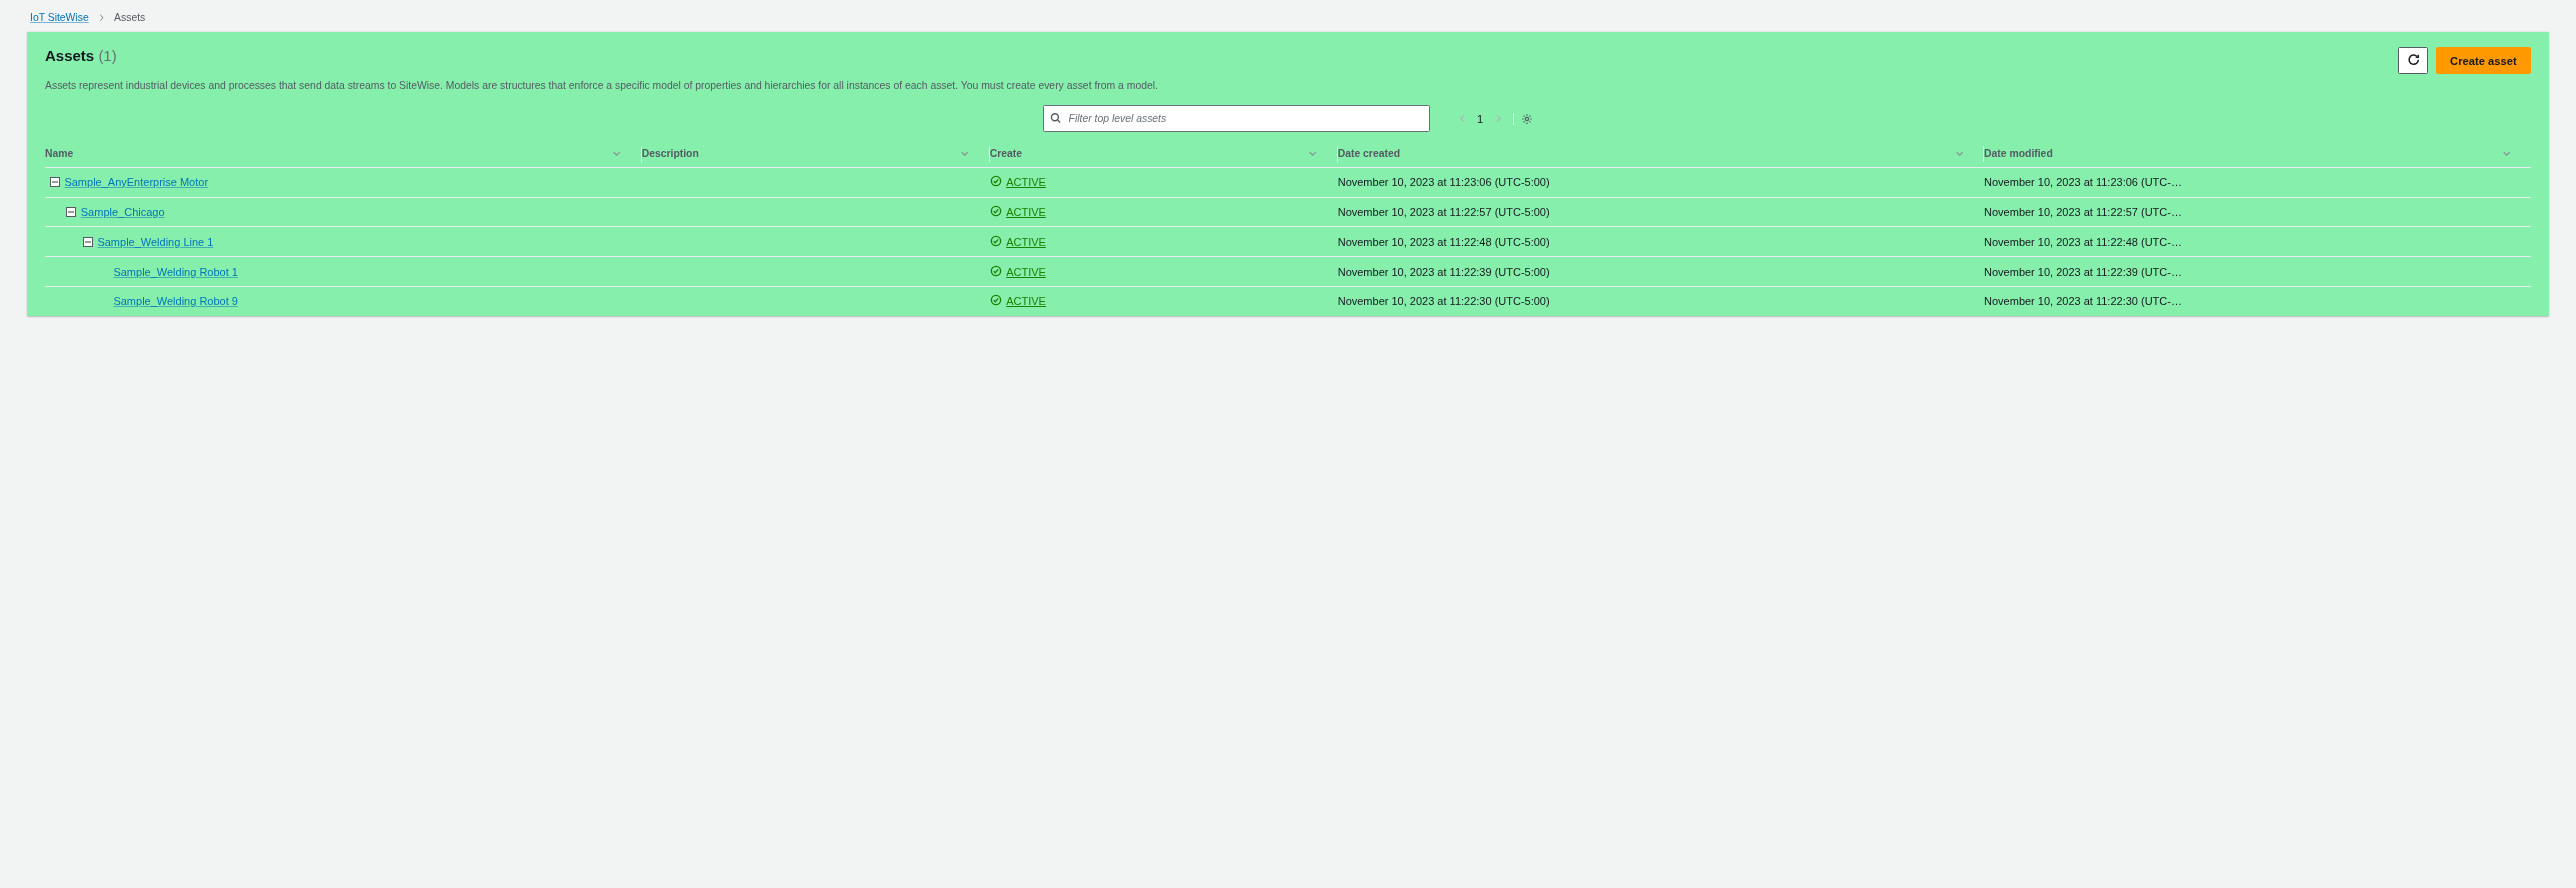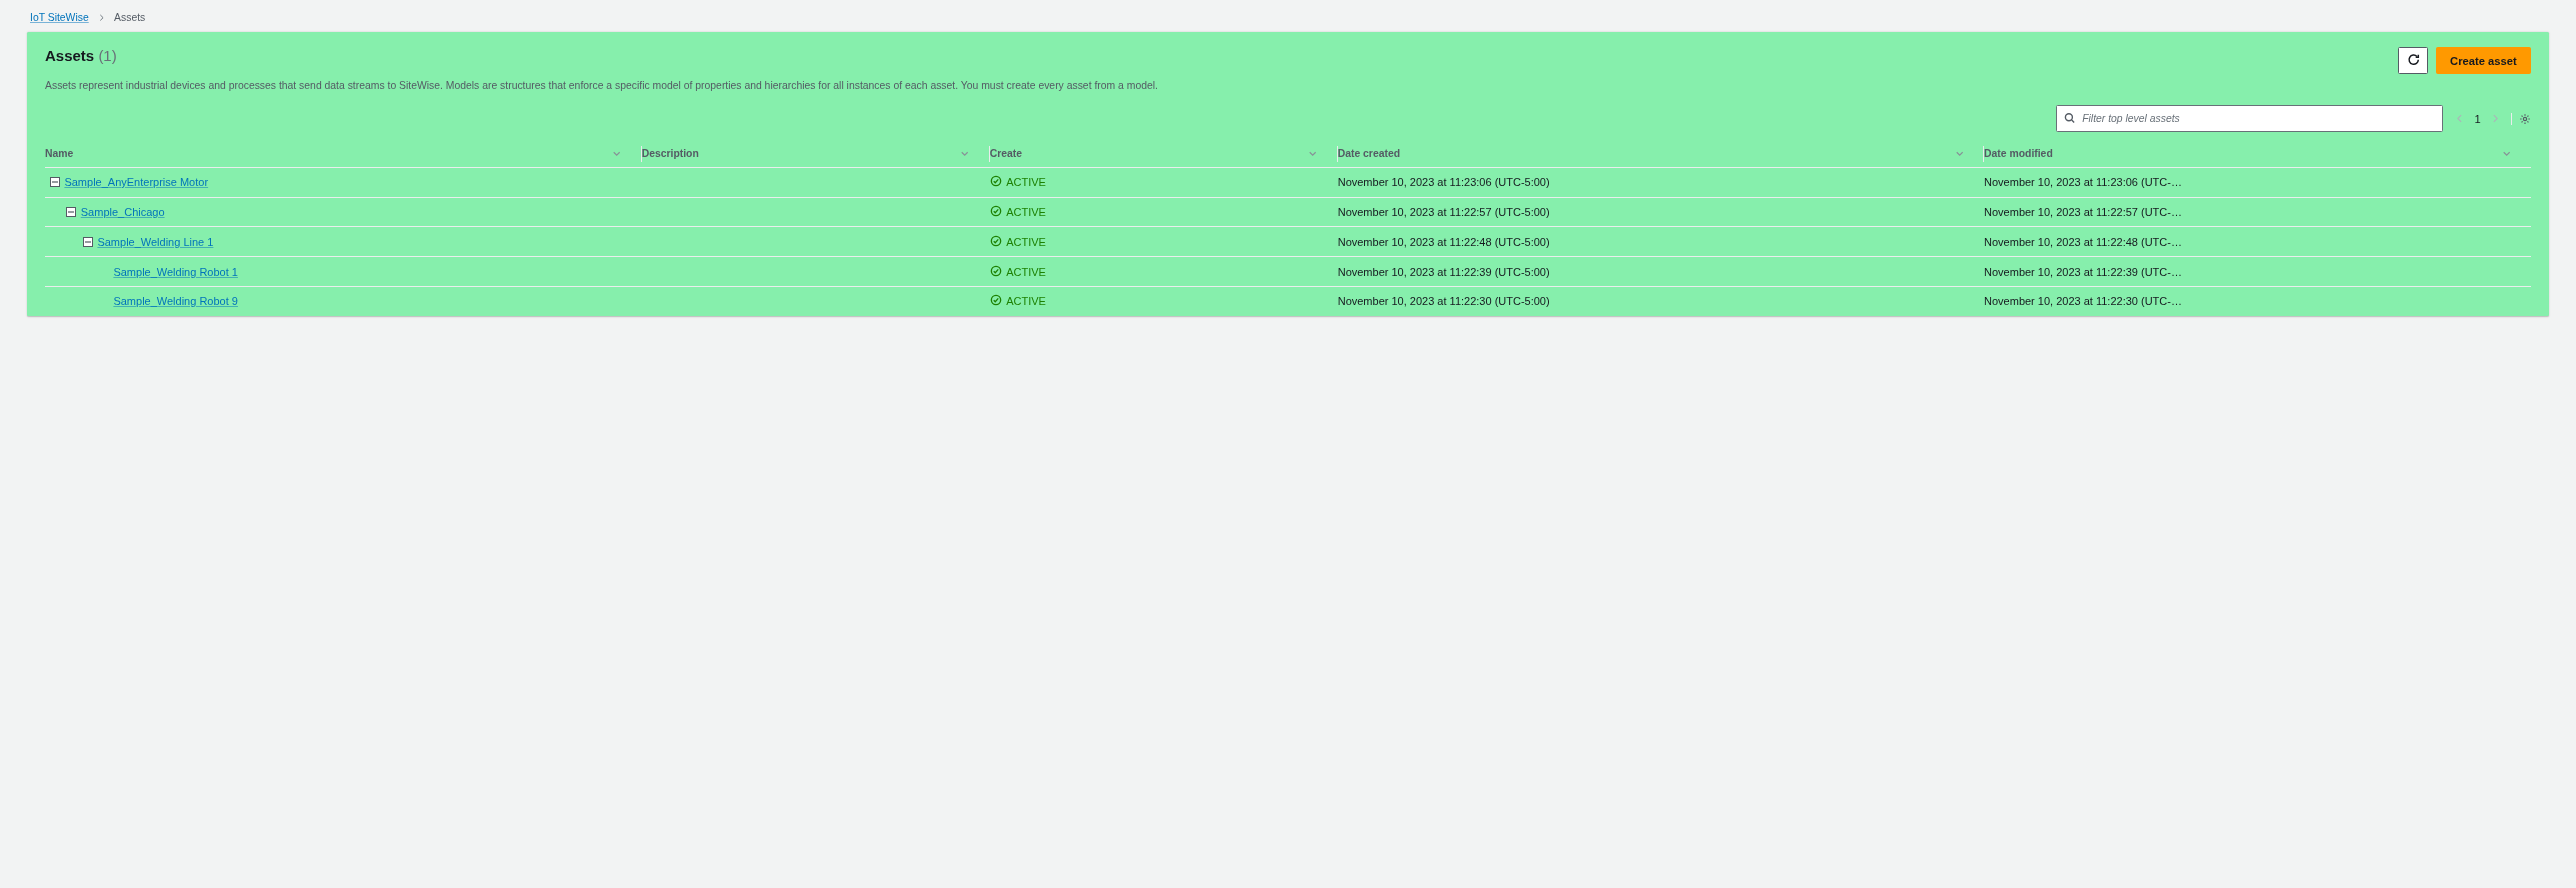--- a/index.html
+++ b/index.html
@@ -42,21 +42,21 @@
     border-radius: 1.5px; cursor: pointer; border: 0.7px solid #545b64;
     background: #fff; color: #16191f;
   }
   .btn.icon { padding: 0; width: 30px; }
   .btn.primary { background: #ff9900; border-color: #ff9900; color: #16191f; }
   .refresh-svg { width: 13.4px; height: 13.4px; }
 
   .panel-desc { color: #545b64; font-size: 10.4px; line-height: 1.4; margin-bottom: 12px; max-width: 100%; }
 
   
-  .util-row { display: flex; justify-content: flex-end; align-items: center; margin-bottom: 9px; gap: 12px;}
+  .util-row { display: flex; justify-content: center; align-items: center; margin-bottom: 9px; gap: 28px;}
   .filter-wrap {
     position: relative; width: 387px;
   }
   .filter-wrap input {
     width: 100%; height: 27px; padding: 0 9px 0 25px;
     border: 0.7px solid #687078; border-radius: 1.5px; font-size: 10.4px;
     font-style: italic; color: #16191f;
   }
   .filter-wrap input::placeholder { color: #687078; font-style: italic; }
   .filter-wrap .search-icon {
@@ -92,21 +92,21 @@
   
   .name-cell { display:flex; align-items: center; gap: 4.5px; }
   .tree-indent { display:inline-block; flex-shrink:0; }
   .tree-toggle {
     width: 10.4px; height: 10.4px; border: 0.7px solid #545b64; display:inline-flex;
     align-items: center; justify-content: center; font-size: 9px; line-height: 1;
     cursor: pointer; flex-shrink: 0; color:#545b64; background:#fff;
   }
   .tree-toggle.hidden { visibility: hidden; }
   .asset-link { color: #0073bb; text-decoration: underline; text-decoration-color: rgba(0,115,187,.5);}
-  .status-cell { display:flex; align-items:center; gap:4.5px; color:#1d8102; font-weight: 400;}
+  .status-cell { display:flex; align-items:center; gap:4.5px; color:#1d8102; font-weight: 400; text-decoration: underline;}
   .status-cell .label { color:#1d8102; }
   .check-svg { color:#1d8102; }
 
   
   col.c-name { width: 24%; }
   col.c-desc { width: 14%; }
   col.c-status { width: 14%; }
   col.c-created { width: 26%; }
   col.c-modified { width: 22%; }
 

